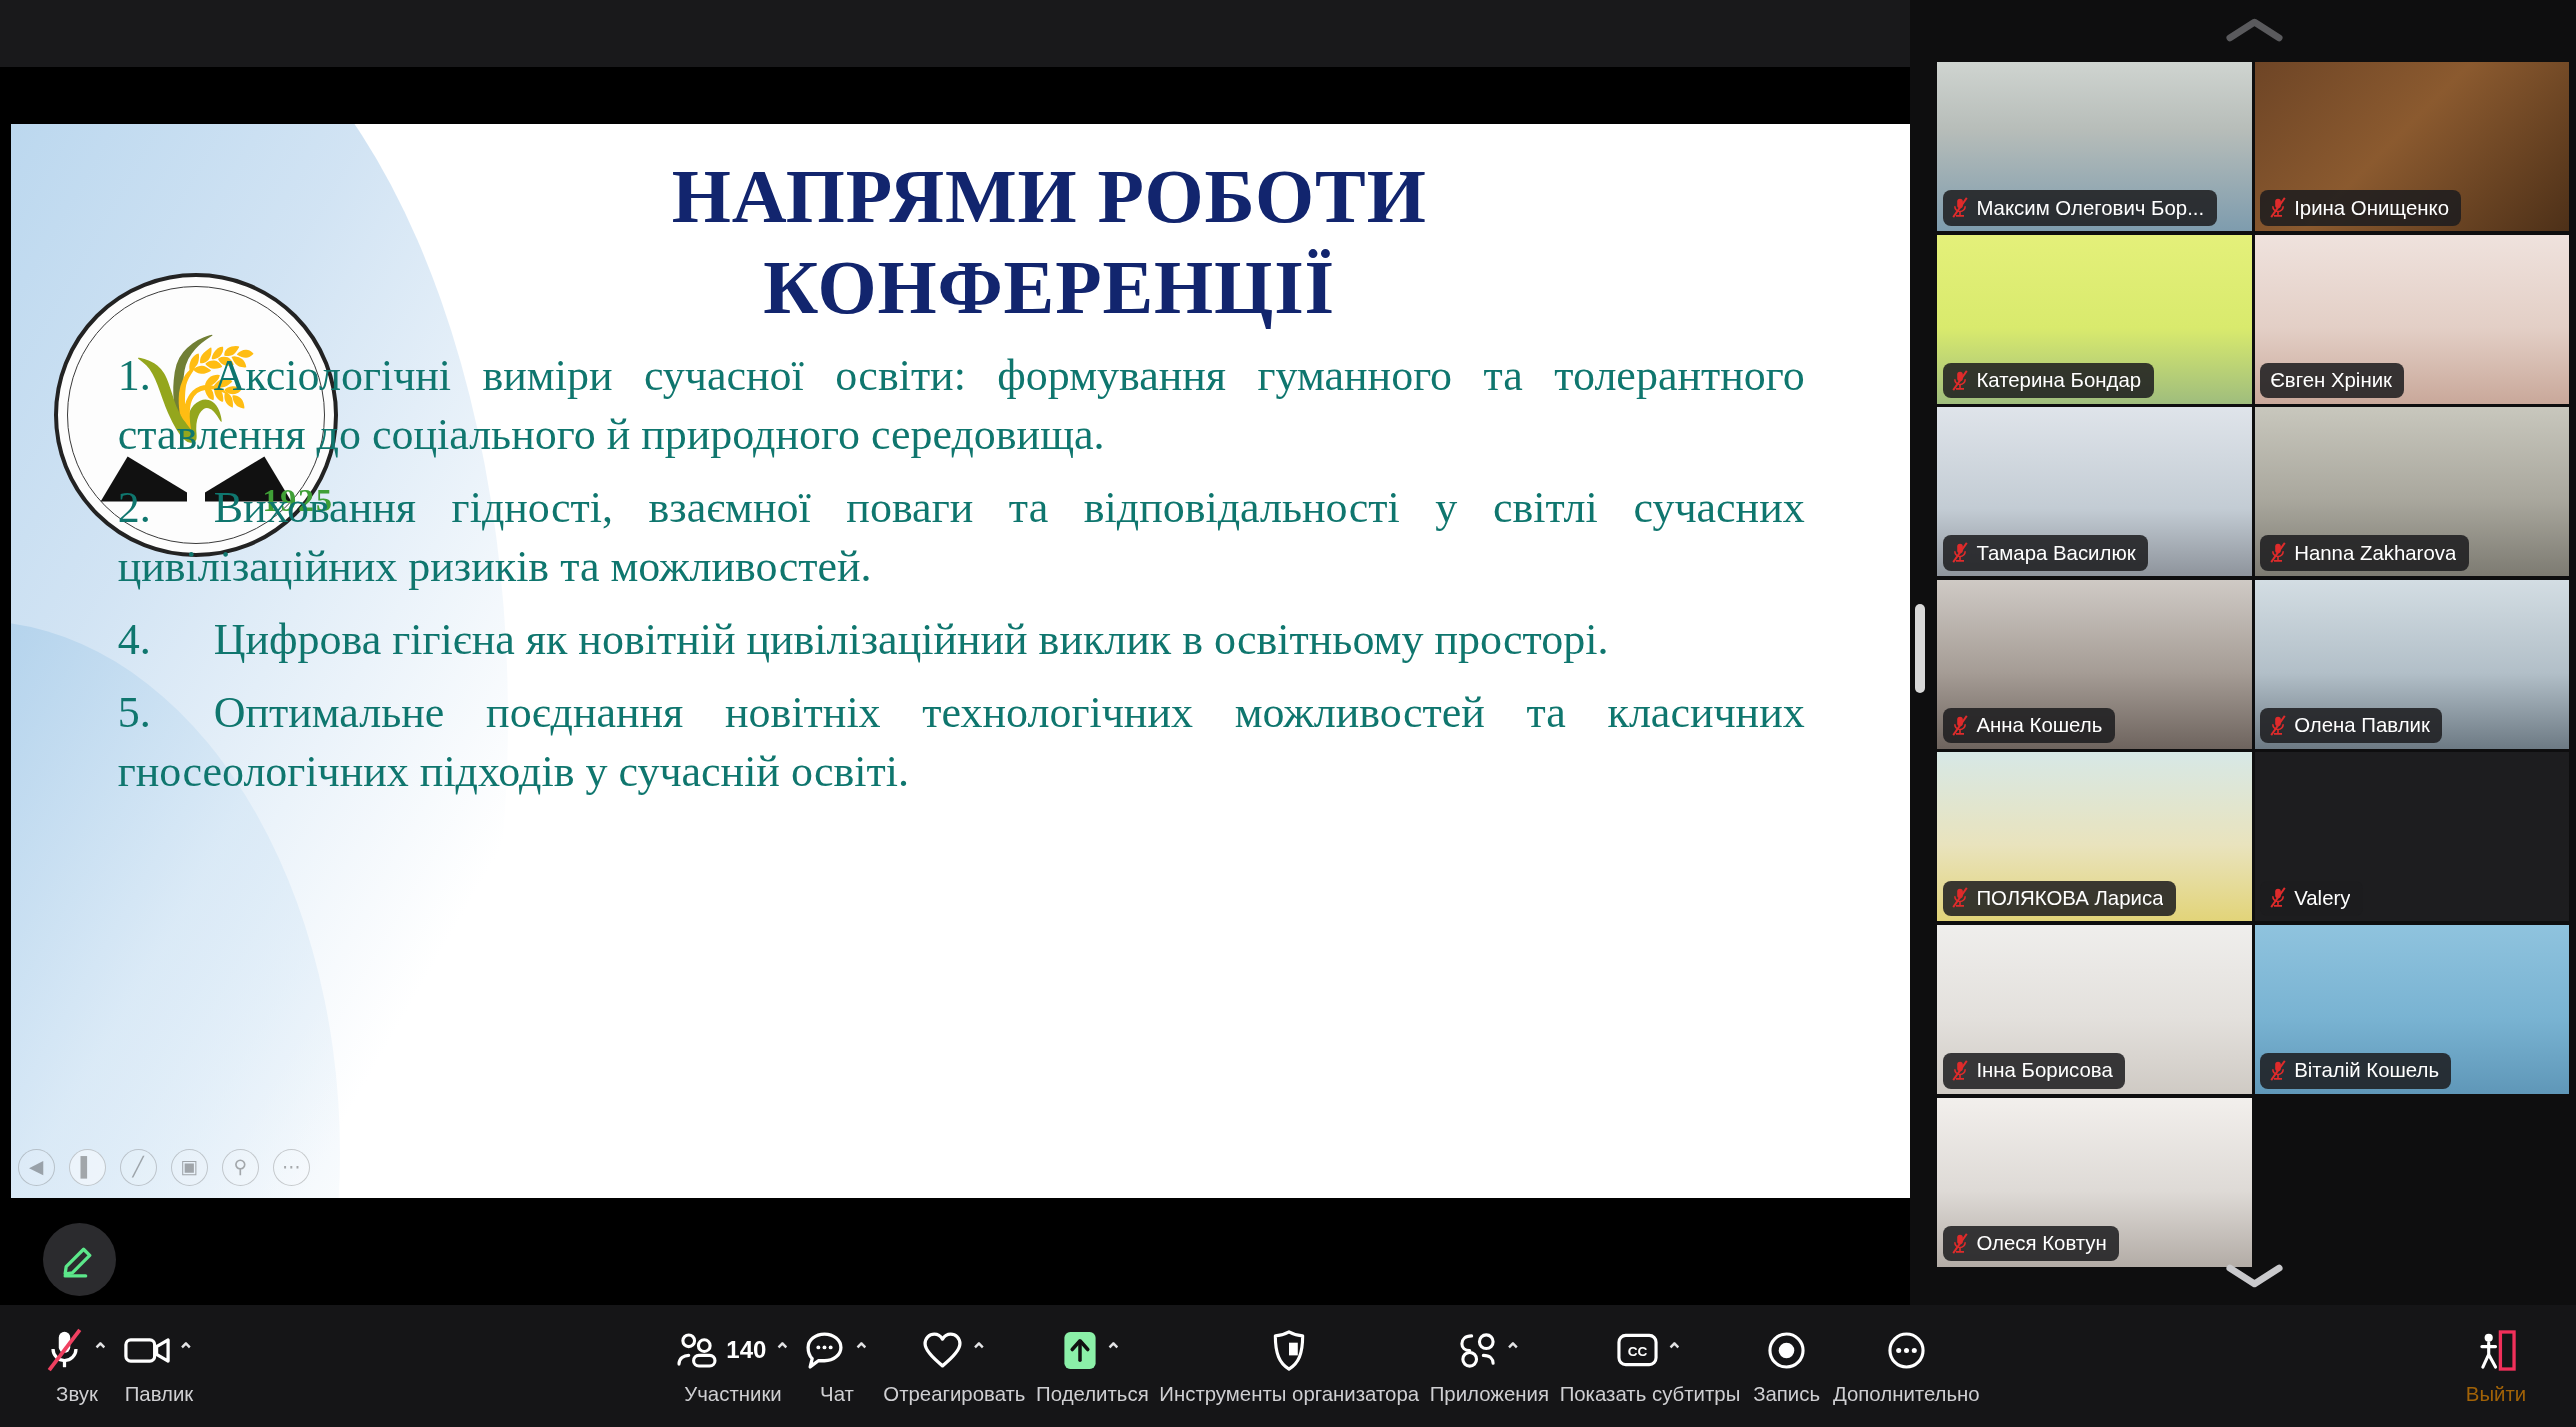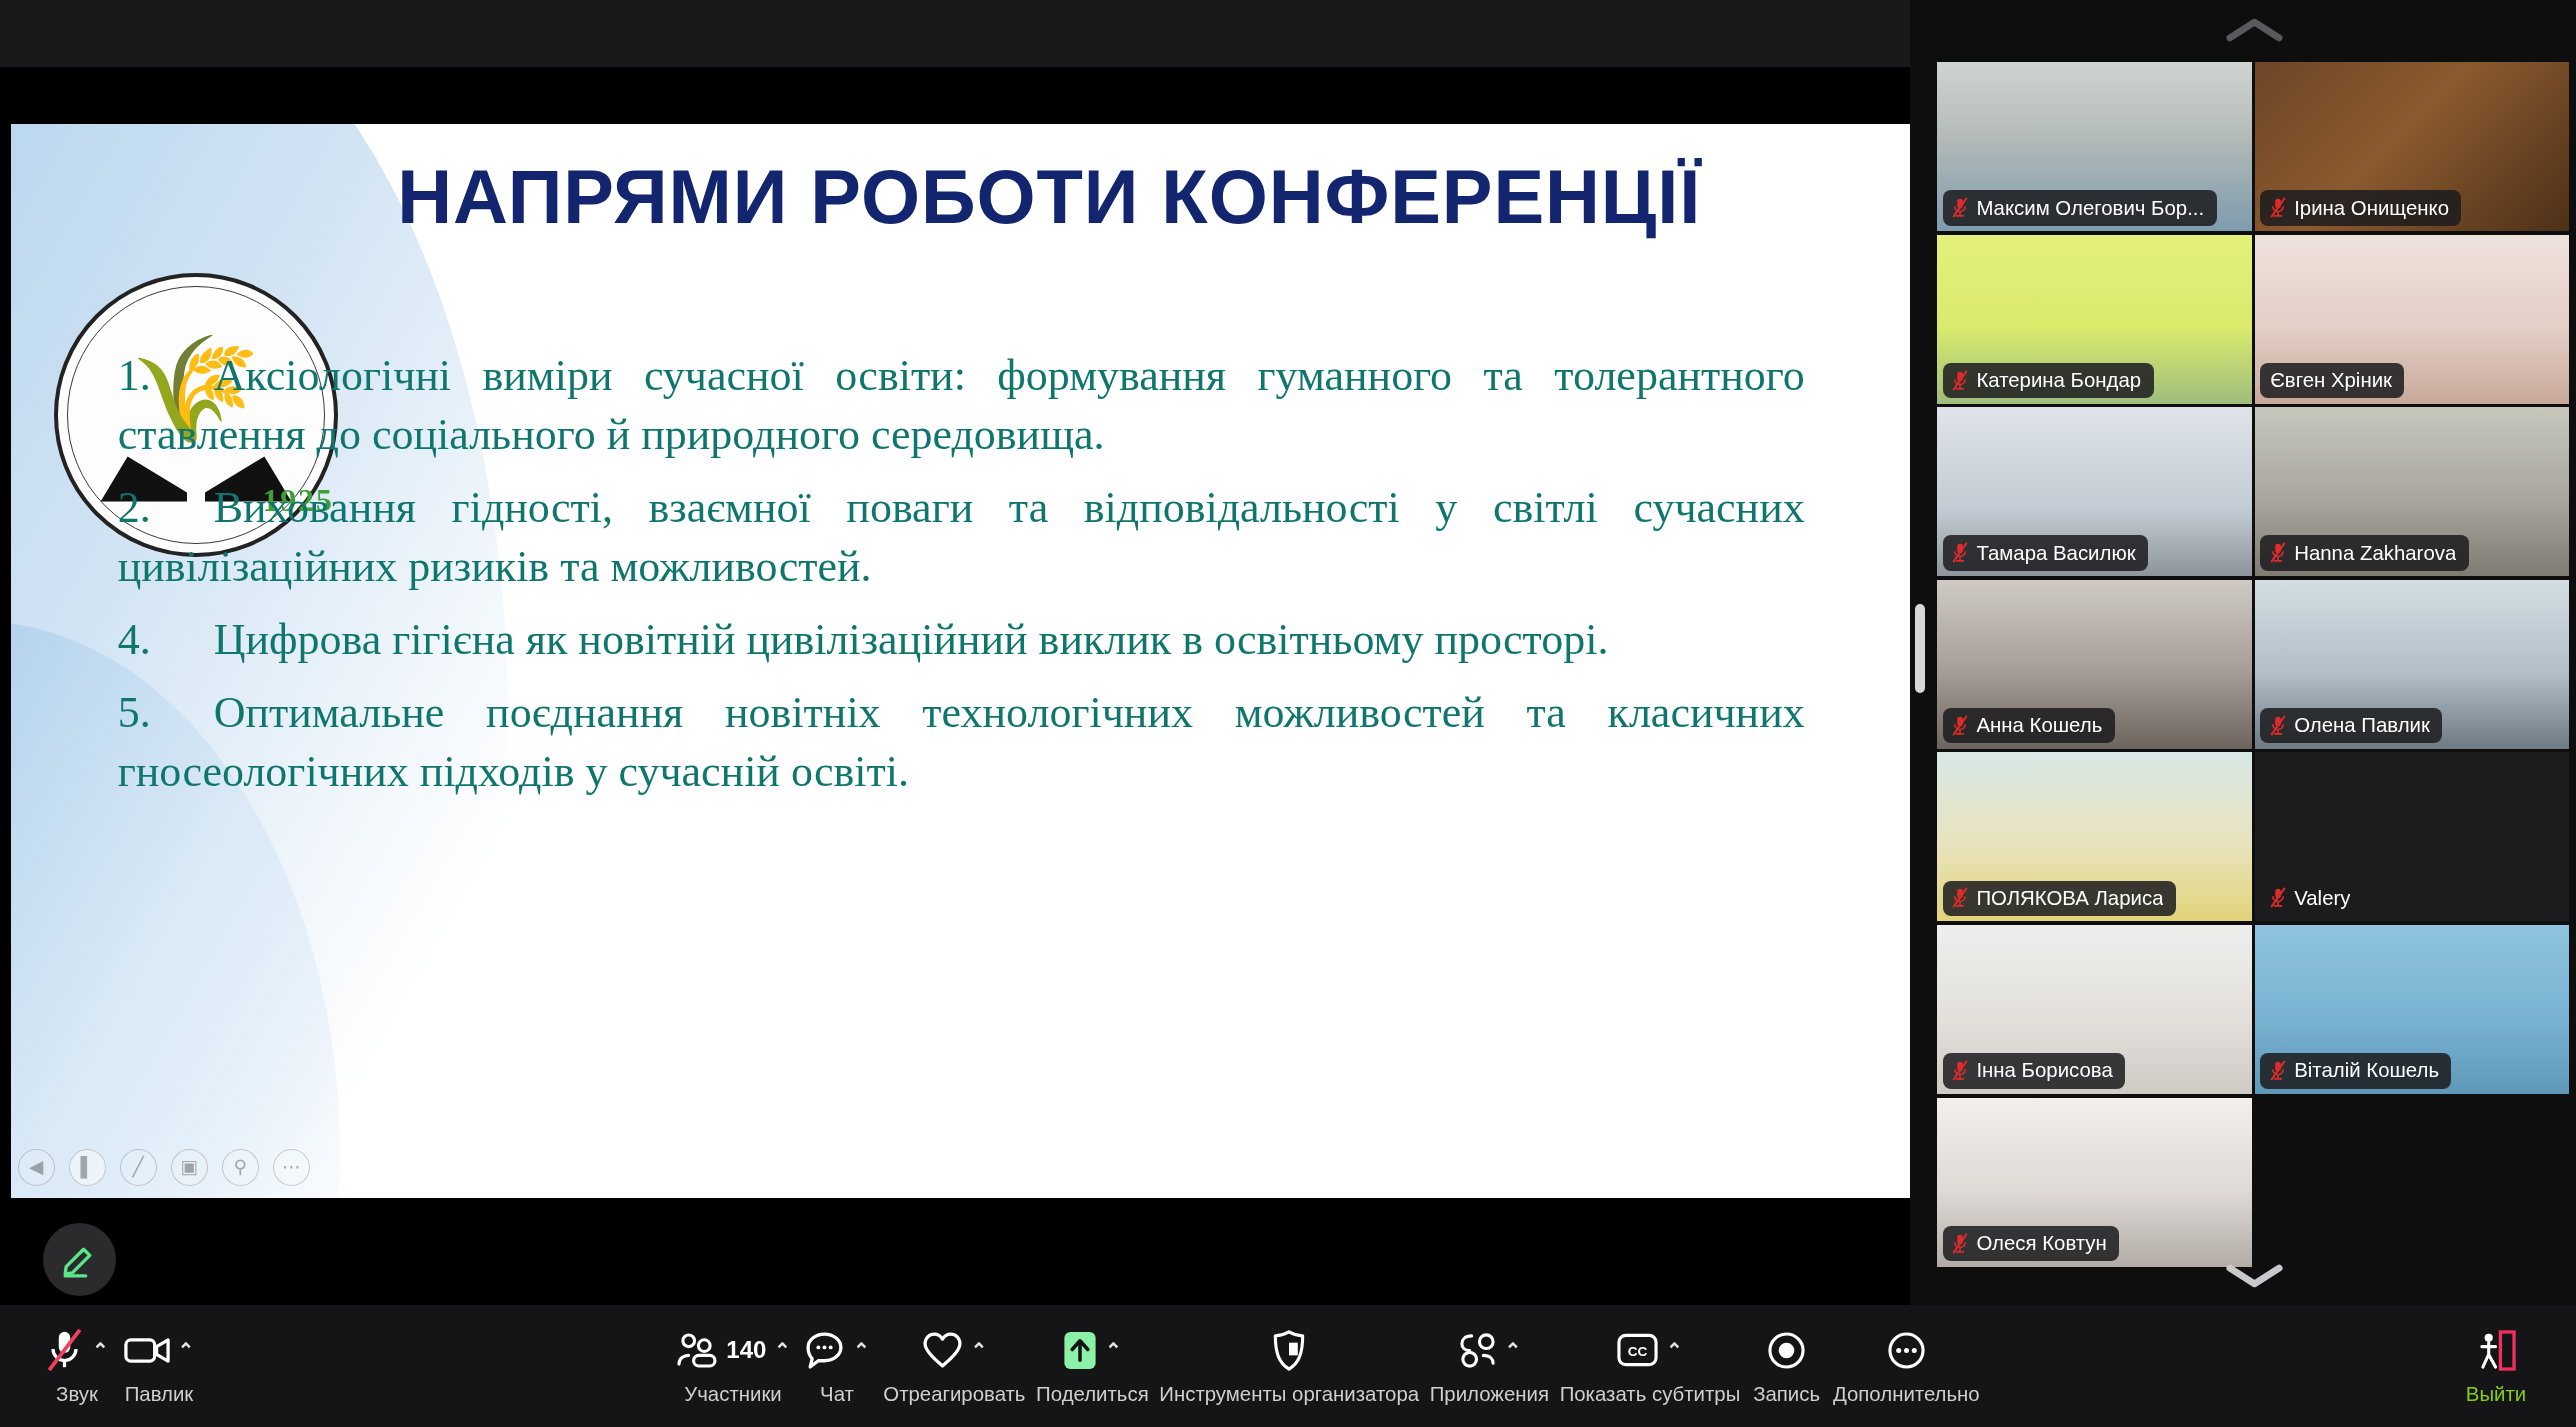--- a/index.html
+++ b/index.html
@@ -63,21 +63,21 @@
     font-family:Liberation Serif, serif;
   }
 
   
   #slide-body { position: absolute; left: 0; top: 0; width: 1900px; height: 1074px; z-index: 4; }
   #slide-title {
     position: absolute; left: 373px; top: 27px; width: 1331px;
     text-align: center;
     color: #12256e; font-weight: bold;
     font-size: 76px; line-height: 91px; letter-spacing: 0.9px;
-    font-family: Liberation Sans, sans-serif;
+    font-family: Liberation Serif, serif;
   }
   #slide-list {
     position: absolute; left: 107px; top: 222px; width: 1687px;
     list-style: none;
     font-family: "Liberation Serif", serif;
     color: #0f766e;
   }
   #slide-list li {
     font-size: 44px; line-height: 59px;
     text-align: justify;
@@ -165,21 +165,21 @@
   .tb-item {
     display: flex; flex-direction: column; align-items: center; justify-content: center;
     min-width: 82px; padding: 0 5.3px; cursor: default;
   }
   .tb-row { display: flex; align-items: center; gap: 8px; height: 51px; }
   .tb-ico { color: #4d7c0f; display: flex; align-items: center; justify-content: center; }
   .tb-label { color: #cfcfd2; font-size: 20.4px; line-height: 25px; margin-top: 6.2px; white-space: nowrap; }
   .tb-caret { color: #e4e4e6; font-size: 19.5px; font-weight: 700; line-height: 19.5px; }
   .tb-count { color: #fff; font-size: 24px; font-weight: 600; }
   .tb-spacer { flex: 1 1 auto; }
-  #leave-item .tb-label { color: #84cc16; }
+  #leave-item .tb-label { color: #a16207; }
 </style>
 </head>
 <body>
 
 <div id="app">
 
   <div id="content-row">
 
     <div id="share-area">
       <div id="share-topbar"></div>

